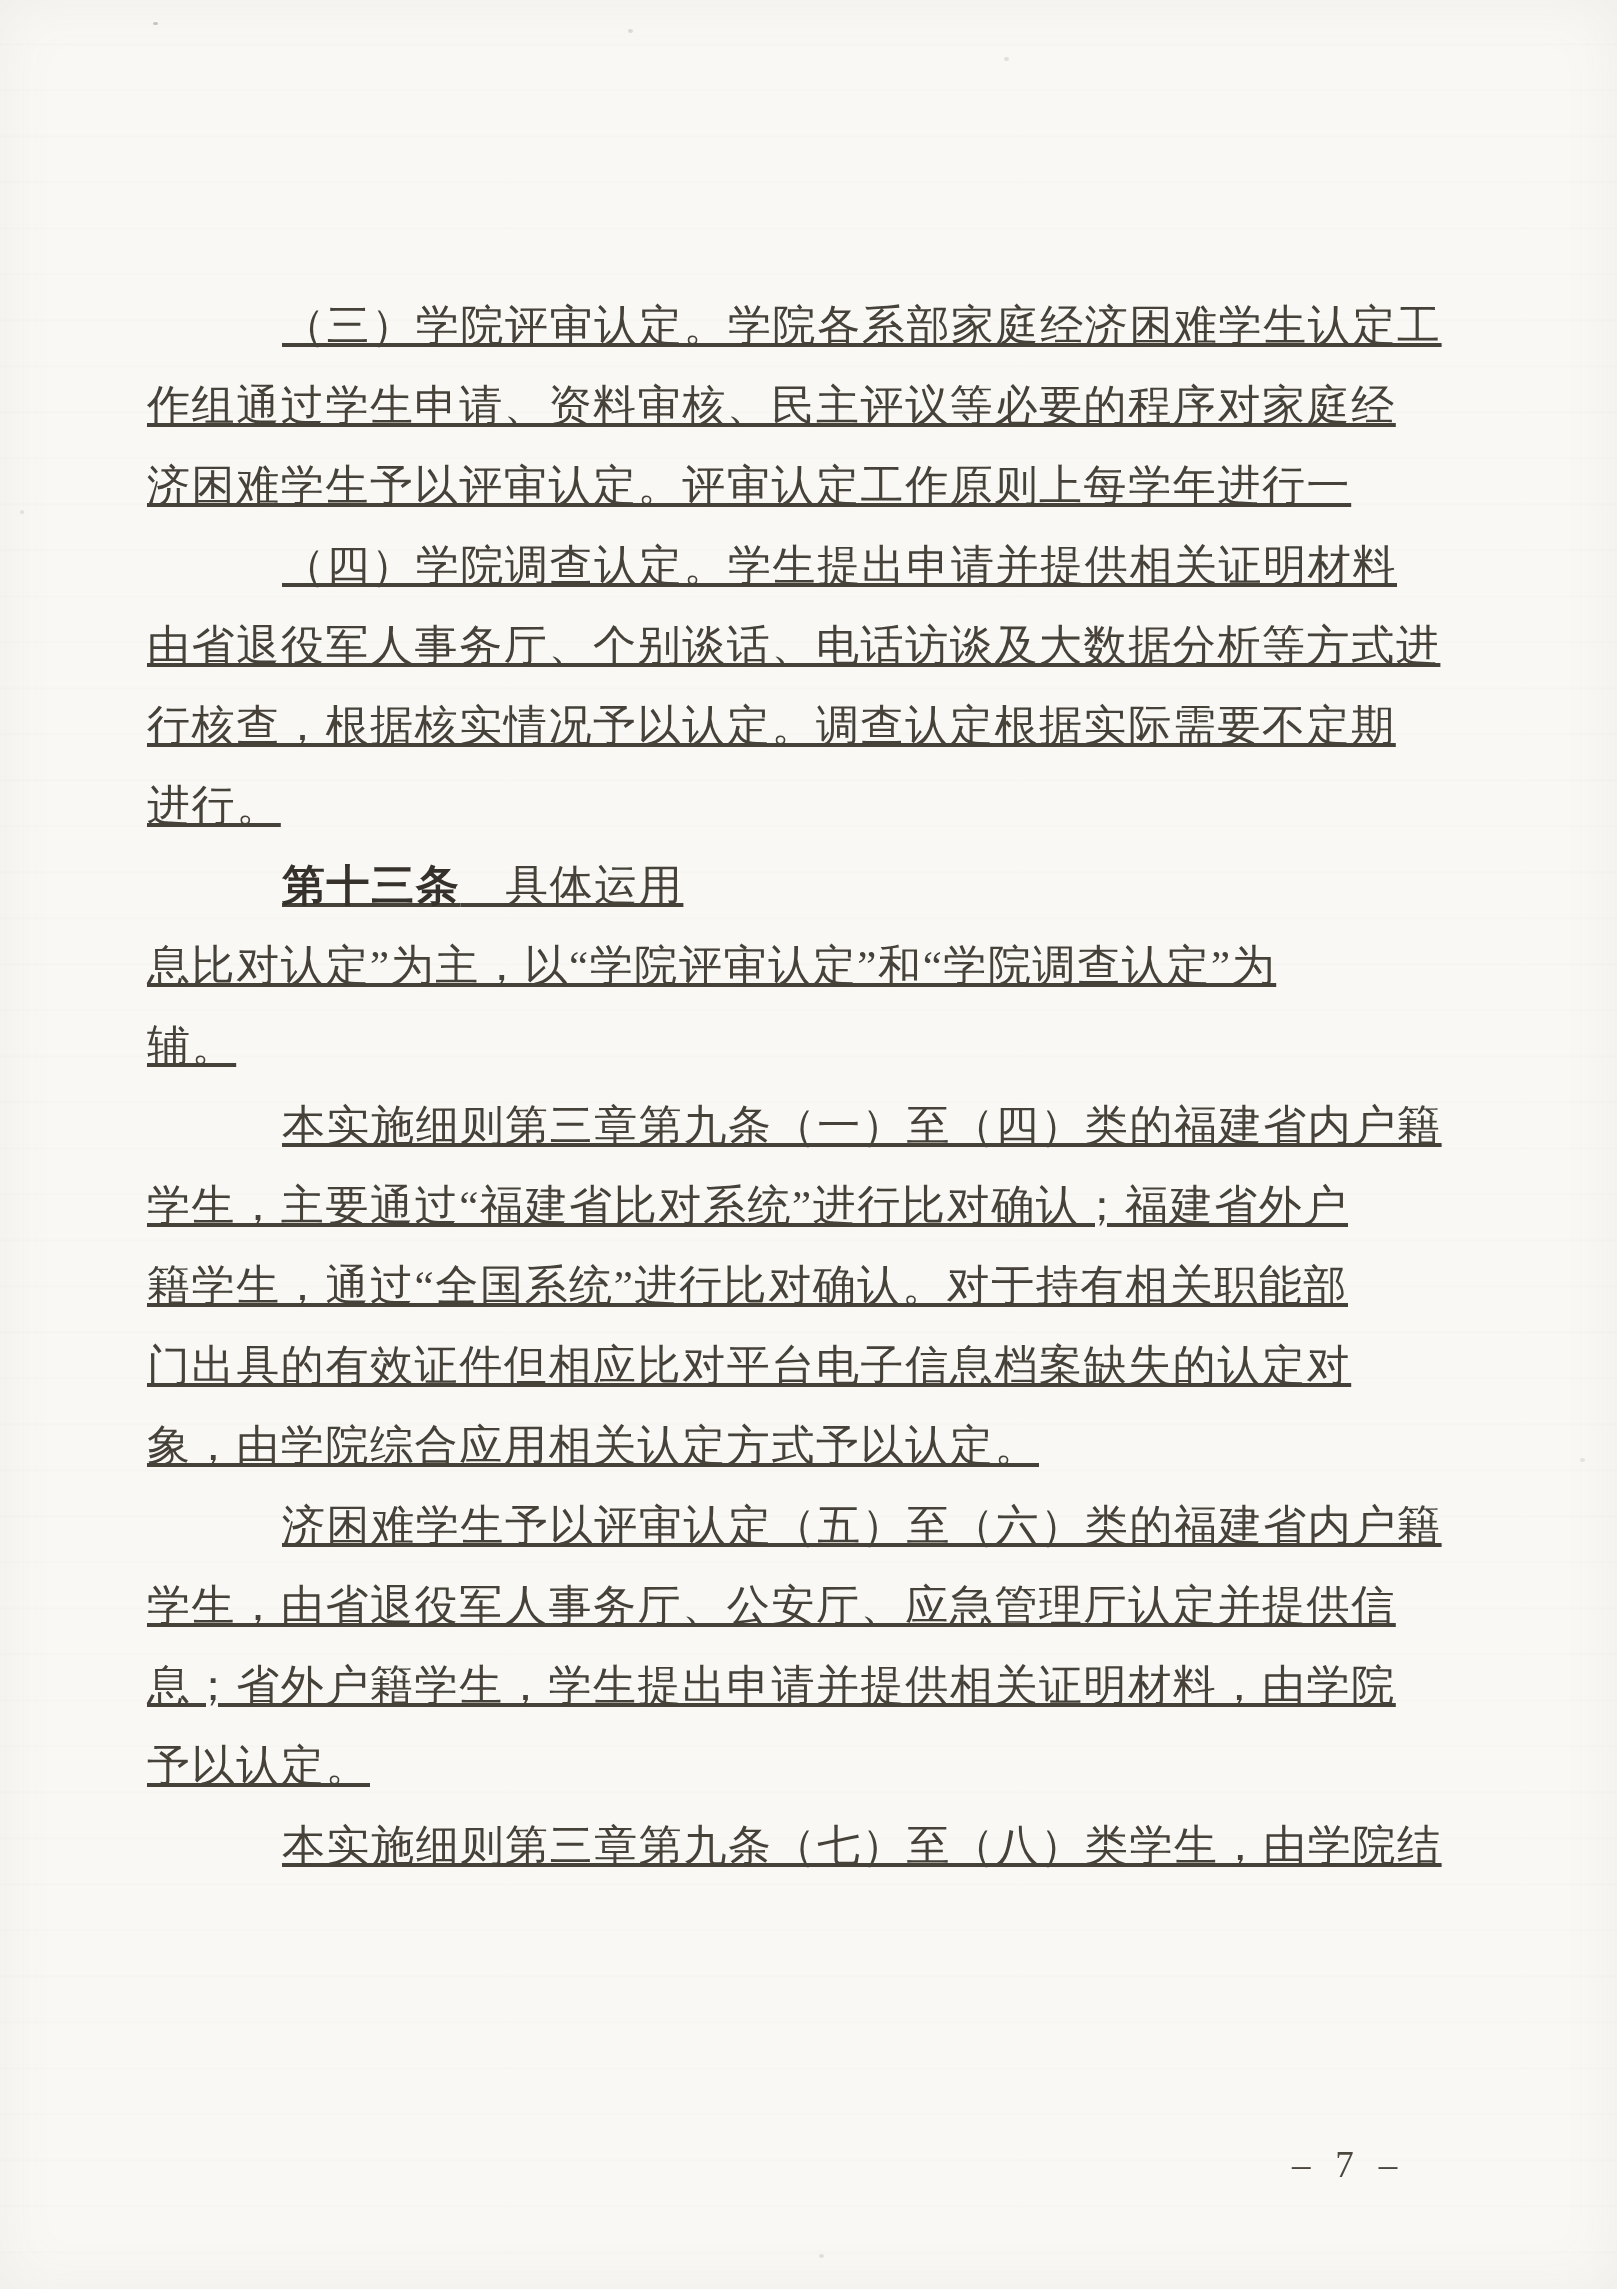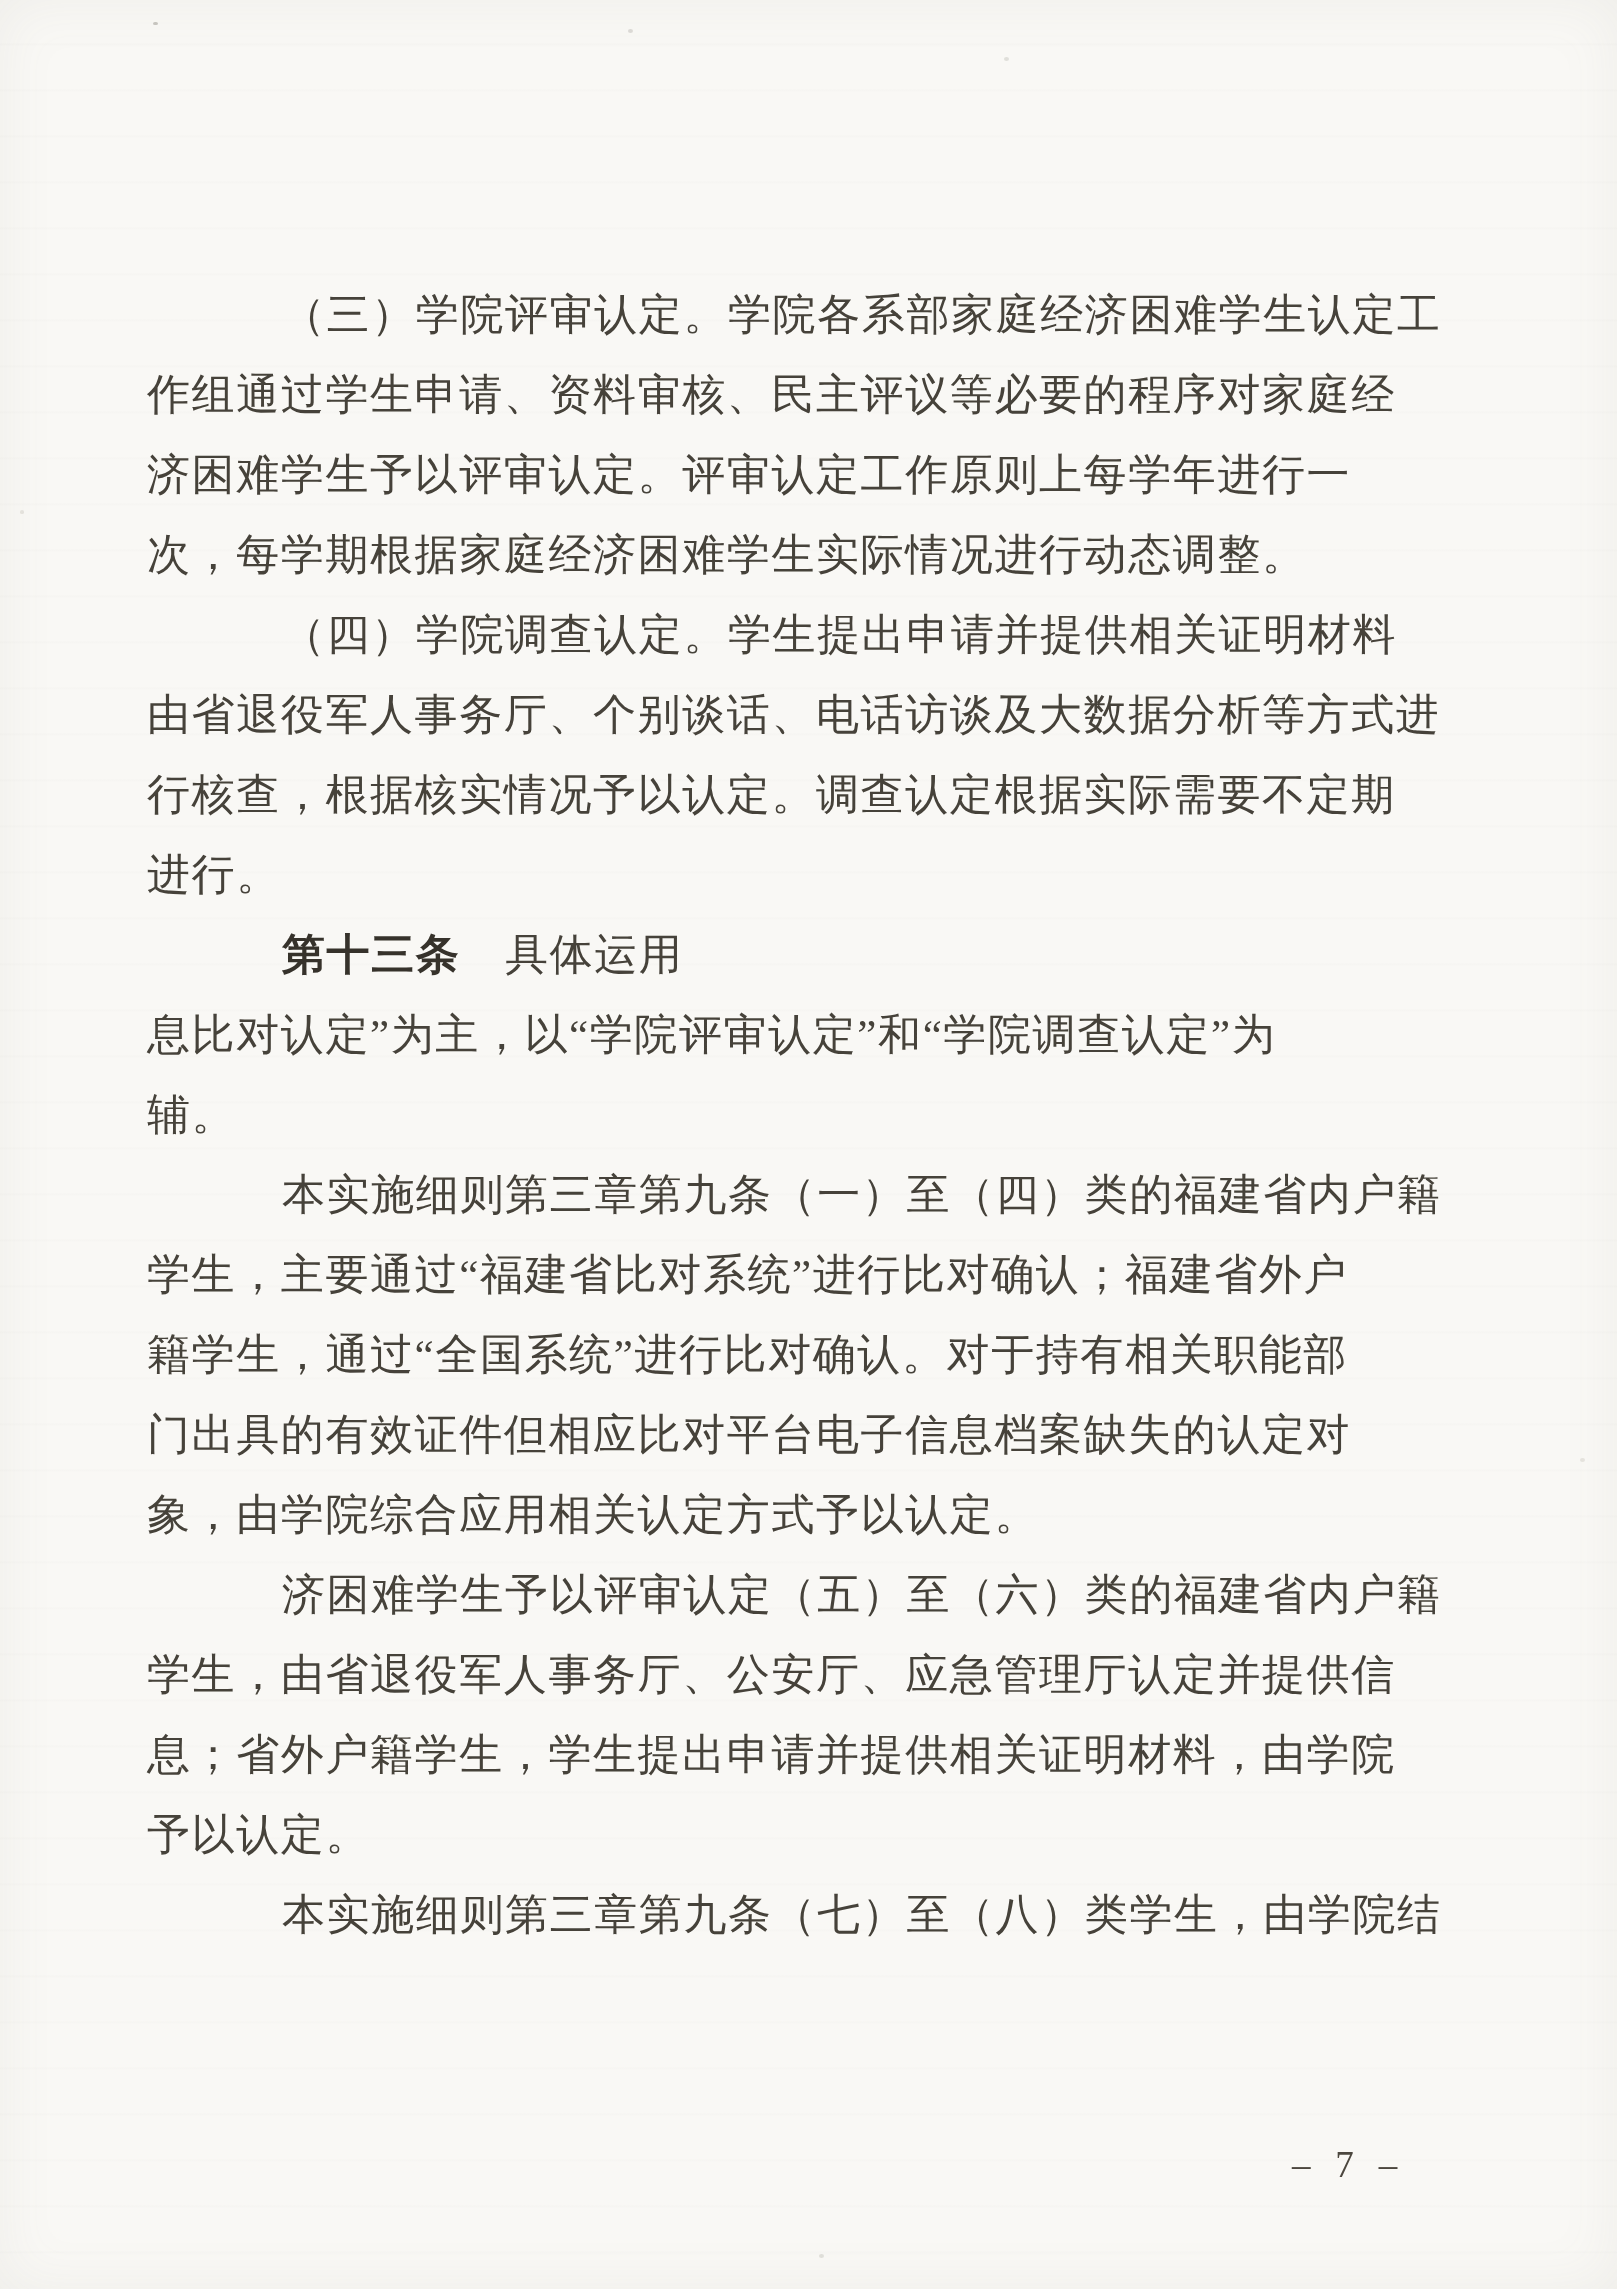--- a/index.html
+++ b/index.html
@@ -25,22 +25,23 @@
       rgba(90,85,75,0.018) 44px,
       rgba(0,0,0,0.000) 46px);
     pointer-events:none;
   }
   .speck{
     position:absolute;width:4.9px;height:3.9px;border-radius:50%;
     background:rgba(110,105,95,0.35);
   }
   #text-block{
     position:absolute;
-    left:147px;top:275px;width:1304px;
+    left:147px;top:286px;width:1304px;
     color:#46423a;
+    text-decoration:underline;
   }
   .line{
     height:80px;
     line-height:80px;
     font-size:43px;
     letter-spacing:1.6px;
     white-space:nowrap;
     font-weight:400;
   }
   .line.indent{ text-indent:135px; }
@@ -64,21 +65,20 @@
   <div class="speck" style="left:628px;top:29px;opacity:.6;"></div>
   <div class="speck" style="left:1004px;top:57px;opacity:.5;"></div>
   <div class="speck" style="left:19.6px;top:510px;opacity:.4;"></div>
   <div class="speck" style="left:1580px;top:1458px;opacity:.4;"></div>
   <div class="speck" style="left:819px;top:2254px;opacity:.5;"></div>
 
   <div id="text-block">
       <div class="line indent">（三）学院评审认定。学院各系部家庭经济困难学生认定工</div>
       <div class="line">作组通过学生申请、资料审核、民主评议等必要的程序对家庭经</div>
       <div class="line">济困难学生予以评审认定。评审认定工作原则上每学年进行一</div>
-      <div class="line">次，每学期根据家庭经济困难学生实际情况进行动态调整。</div>
       <div class="line indent">（四）学院调查认定。学生提出申请并提供相关证明材料</div>
       <div class="line">由省退役军人事务厅、个别谈话、电话访谈及大数据分析等方式进</div>
       <div class="line">行核查，根据核实情况予以认定。调查认定根据实际需要不定期</div>
       <div class="line">进行。</div>
       <div class="line indent"><span class="bold">第十三条</span><span class="">　具体运用</span></div>
       <div class="line">息比对认定”为主，以“学院评审认定”和“学院调查认定”为</div>
       <div class="line">辅。</div>
       <div class="line indent">本实施细则第三章第九条（一）至（四）类的福建省内户籍</div>
       <div class="line">学生，主要通过“福建省比对系统”进行比对确认；福建省外户</div>
       <div class="line">籍学生，通过“全国系统”进行比对确认。对于持有相关职能部</div>

